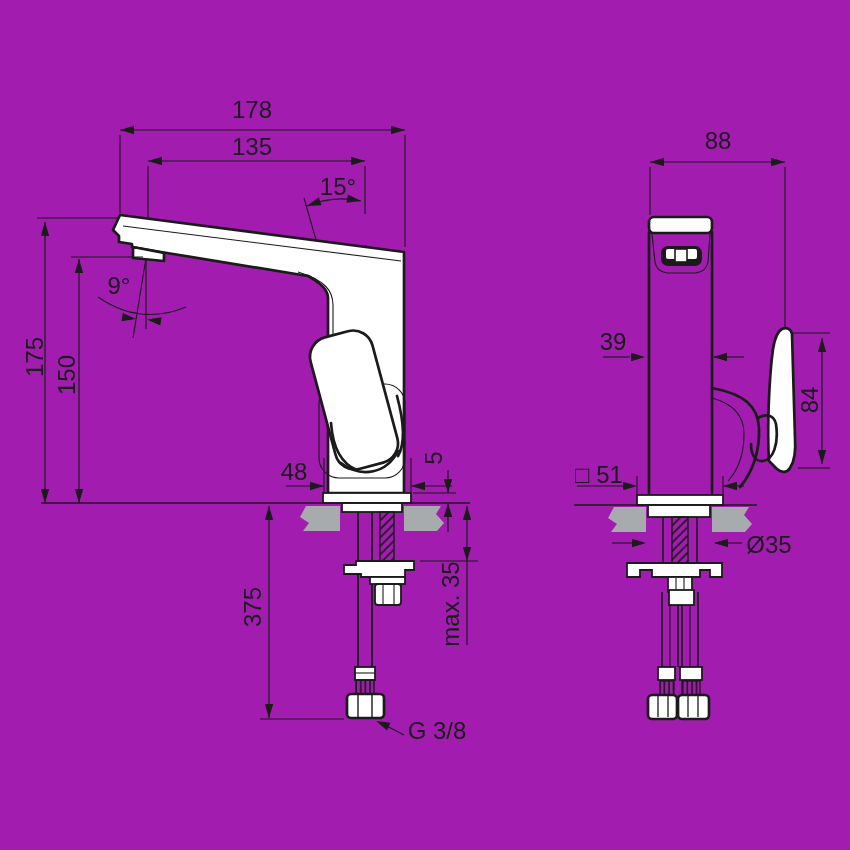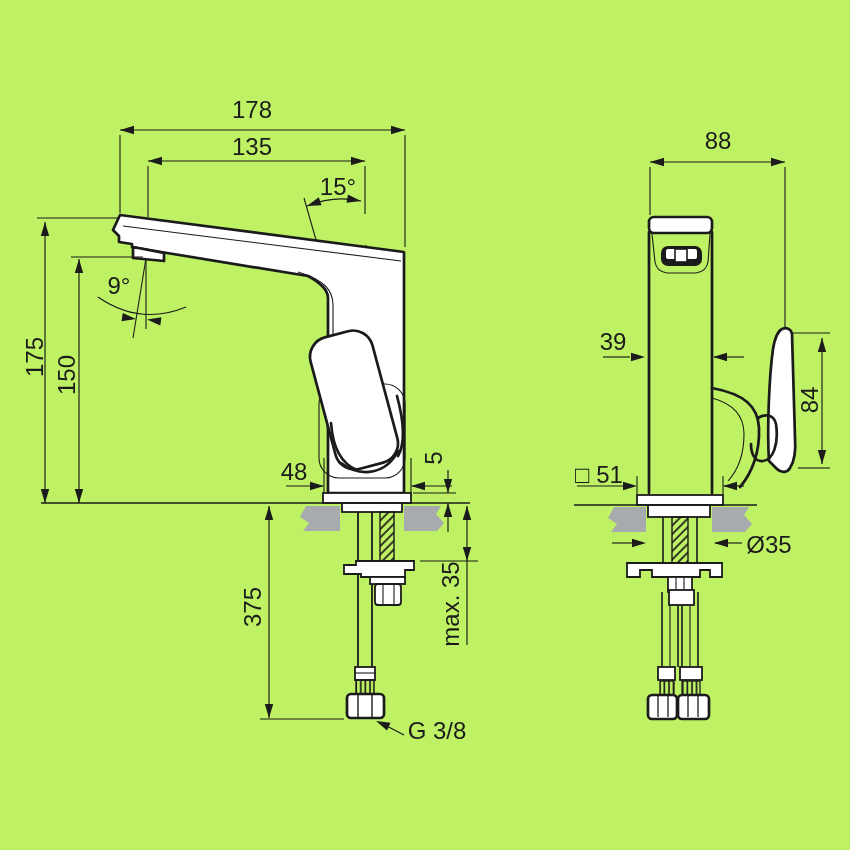--- a/index.html
+++ b/index.html
@@ -1,16 +1,16 @@
 <!DOCTYPE html>
 <html><head>
 <meta charset="utf-8">
 <style>
   html,body{margin:0;padding:0;background:#ffffff;}
-  .stage{position:relative;width:850px;height:850px;background:#bef264;overflow:hidden;}
+  .stage{position:relative;width:850px;height:850px;background:#a21caf;overflow:hidden;}
   svg{display:block;}
   text{font-family:"Liberation Sans","DejaVu Sans",sans-serif;fill:#1b1b1b;}
   .dimtxt{font-size:24px;}
   .ink{stroke:#1b1b1b;}
   .heavy{stroke-width:2.7;fill:none;stroke-linejoin:round;stroke-linecap:round;}
   .heavyf{stroke-width:2.7;fill:#ffffff;stroke-linejoin:round;}
   .medf{stroke-width:1.8;fill:#ffffff;}
   .thin{stroke-width:1.1;fill:none;}
   .dim{stroke-width:1.15;fill:none;}
   .arr{fill:#1b1b1b;stroke:none;}

